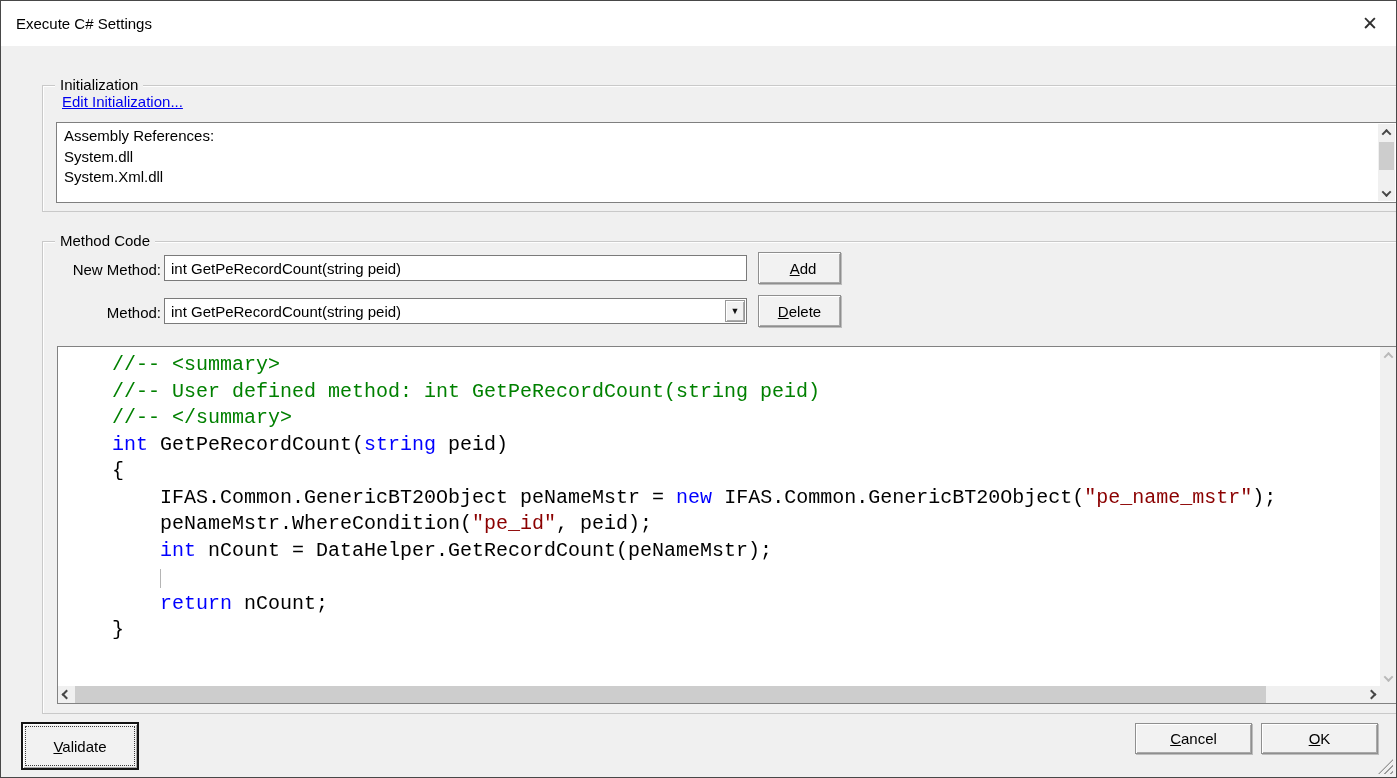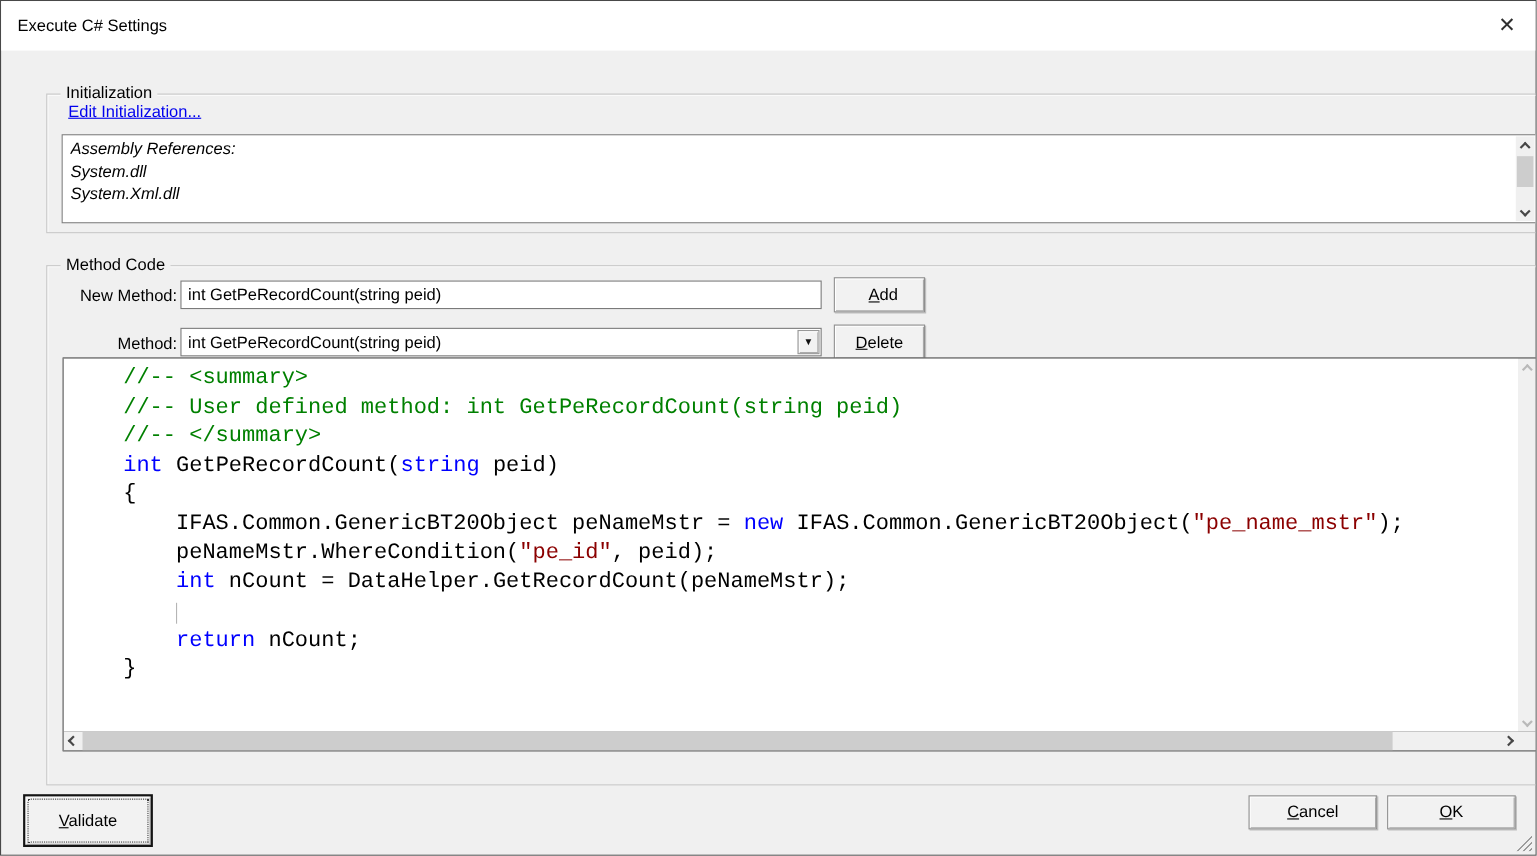--- a/index.html
+++ b/index.html
@@ -17,21 +17,21 @@
     text-align:center; line-height:30px; font-size:19px; color:#2f2f2f; cursor:default; }
 
   .body { position:absolute; top:45px; left:0; right:0; bottom:0; }
 
   .group { position:absolute; border:1px solid #c9c9c9; box-shadow: inset 1px 1px 0 rgba(255,255,255,.9); margin-left: 28px; }
   .group-label { position:absolute; top:-10px; left:12px; background:#f0f0f0; padding:0 5px; font-size:15px; line-height:18px; }
 
   .init-group { left:13px; top:39px; width:1370px; height:127px; }
   .edit-link { position:absolute; left:19px; top:7px; font-size:15px; text-decoration:underline; cursor:pointer; }
 
-  .sunken { background:#ffffff; border:1px solid #7f7f7f;font-style:italic; }
+  .sunken { background:#ffffff; border:1px solid #7f7f7f; }
   .init-box { position:absolute; left:13px; top:36px; width:1341px; height:81px; }
   .init-lines { position:absolute; left:7px; top:3px; right:24px; font-size:15px; line-height:20.5px; white-space:pre; overflow:hidden; }
 
   
   .vscroll { position:absolute; top:1px; right:1px; bottom:1px; width:17px; background:#f0f0f0; }
   .sb-btn { position:absolute; left:0; width:17px; height:16px; display:flex; align-items:center; justify-content:center; }
   .sb-btn.top { top:0; } .sb-btn.bottom { bottom:0; }
   .chev { display:inline-block; width:7px; height:7px; border-style:solid; border-width:2px 2px 0 0; border-color:#474747; }
   .chev.up    { transform:rotate(-45deg) translate(-1px,1px); }
   .chev.down  { transform:rotate(135deg) translate(-1px,1px); }
@@ -59,22 +59,22 @@
     display:flex; align-items:center; justify-content:center; cursor:default; }
   .btn-add    { left:715px; top:10px; width:83px; height:32px;padding-left:13px; }
   .btn-delete { left:715px; top:53px; width:83px; height:32px; }
   .btn-default { border:2px solid #141414; position:absolute;
     box-shadow: inset 1px 1px 0 #ffffff, inset -1px -1px 0 #a9a9a9; }
   .focus-rect { position:absolute; inset:2px; border:1px dotted #3a3a3a; pointer-events:none; }
   .btn-validate { left:20px;   top:676px; width:118px; height:48px; }
   .btn-cancel   { left:1134px; top:677px; width:117px; height:31px;text-align:center; }
   .btn-ok       { left:1260px; top:677px; width:117px; height:31px; }
 
-  .code-area { position:absolute; left:14px; top:83px; width:1341px; height:358px;
-    background:#404040; border:1px solid #828282; }
+  .code-area { position:absolute; left:14px; top:104px; width:1341px; height:358px;
+    background:#a16207; border:1px solid #828282; }
   .code-content { position:absolute; left:0; top:0; right:17px; bottom:17px; overflow:hidden;
     background:#fff; padding:5px 0 0 6px;
     font-family:"Liberation Mono","DejaVu Sans Mono",monospace; font-size:20px; line-height:26.5px; white-space:pre; }
   .code-line { min-height:26.5px; }
   .caret { display:inline-block; width:1px; height:19px; background:#b5b5b5; vertical-align:text-bottom; }
 
   .code-vscroll { position:absolute; top:0; right:0; width:17px; bottom:17px; background:#f0f0f0; }
   .code-hscroll { position:absolute; left:0; right:17px; bottom:0; height:17px; background:#f0f0f0; display:flex; }
   .hs-btn { width:17px; height:17px; display:flex; align-items:center; justify-content:center; flex:0 0 auto; }
   .hs-track { flex:1; position:relative; }

